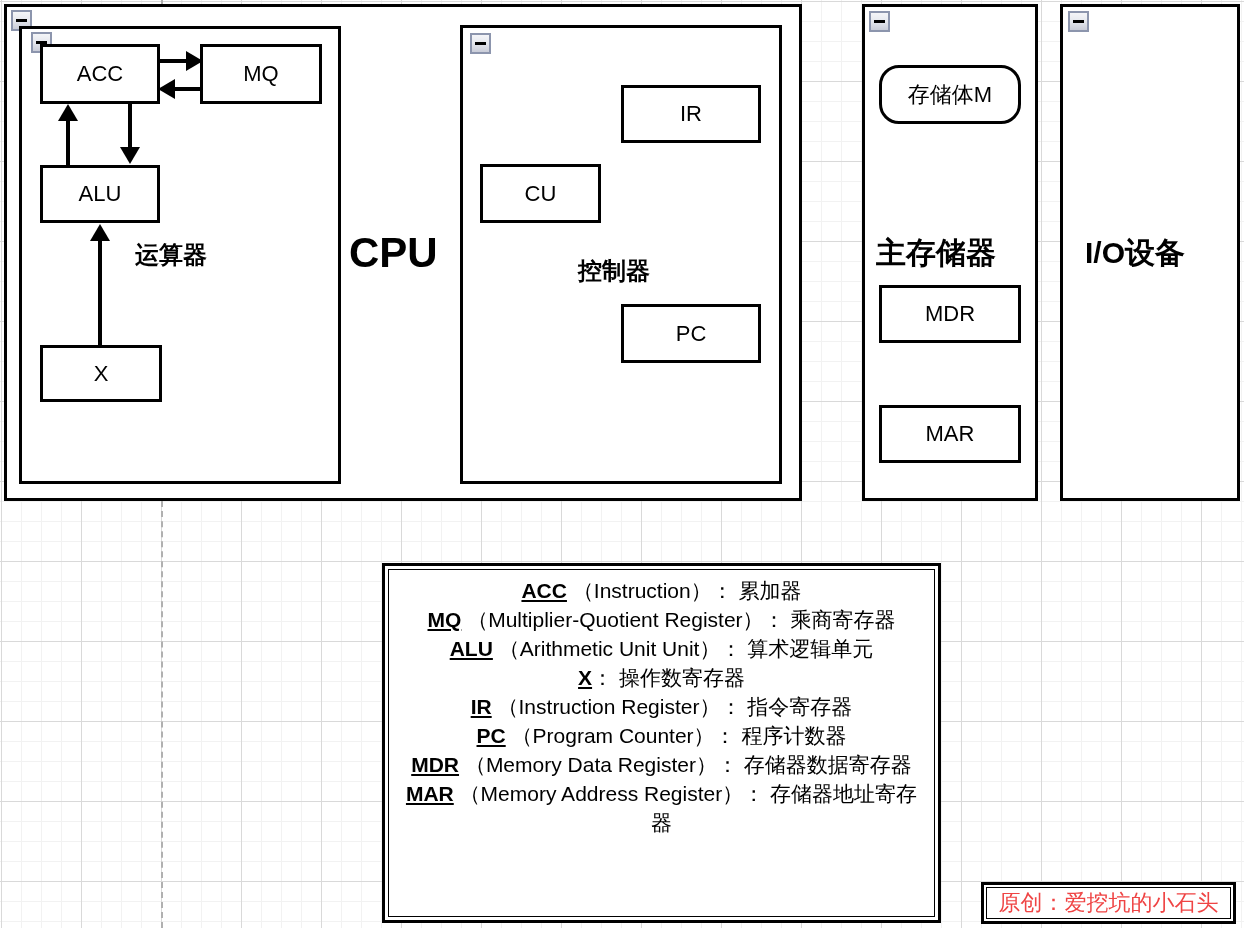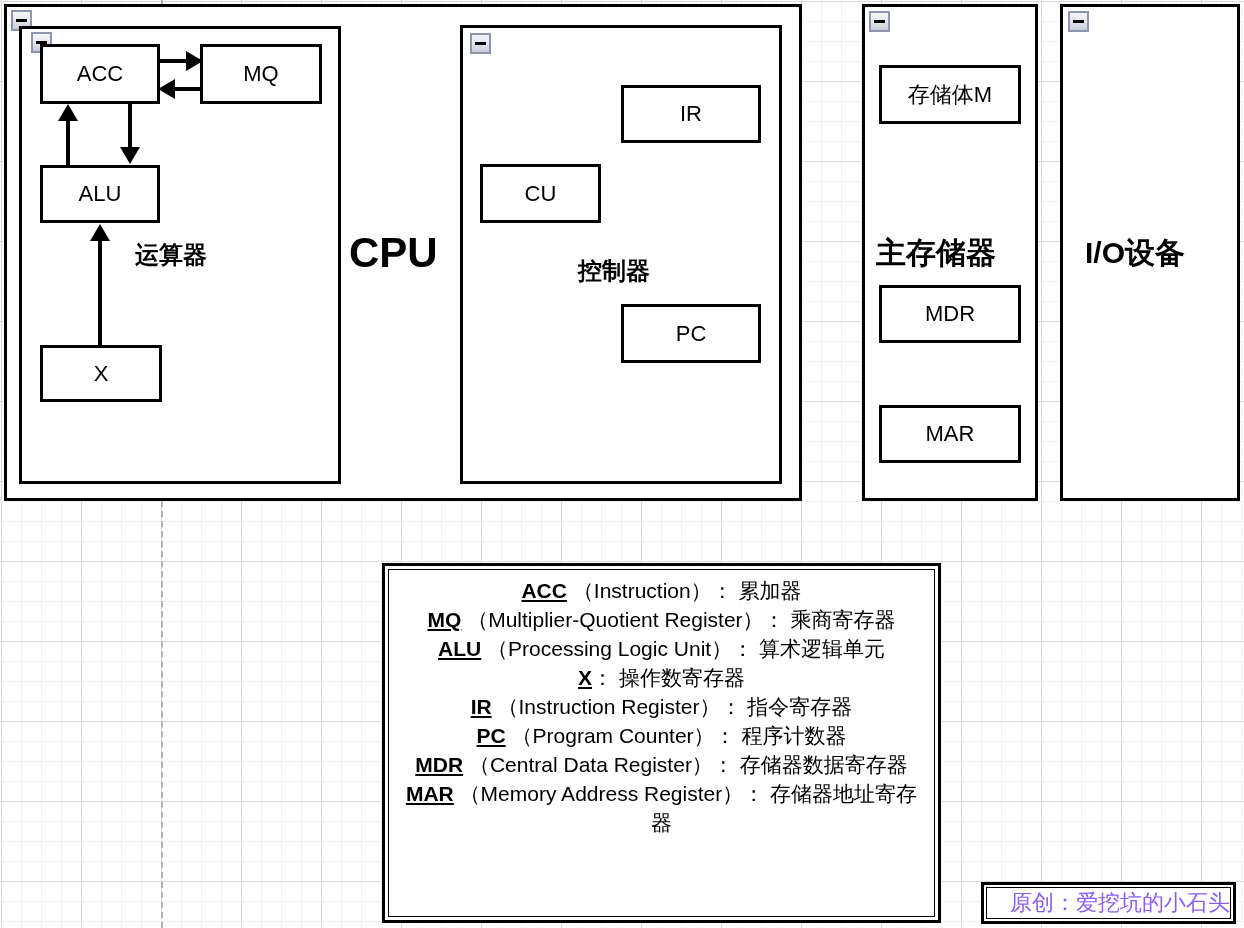--- a/index.html
+++ b/index.html
@@ -172,23 +172,23 @@
     background: #ffffff;
     border: 3px solid #000000;
     padding: 2px;
   }
   #credit .inner {
     border: 1px solid #000000;
     box-sizing: border-box;
     height: 100%;
     display: flex;
     align-items: center;
-    justify-content: flex-end;
+    justify-content: center;
     font-size: 22px;
-    color: #8b5cf6;
+    color: #ef4444;
     white-space: nowrap;
   }
 </style>
 </head>
 <body>
 
 <div id="canvas">
 
   <div class="pagebreak" style="left:161px;"></div>
 
@@ -258,21 +258,21 @@
   </div>
 
   <div class="caption caption-md" style="left:578px; top:231px;margin-top:28px;">控制器</div>
 
   <div class="panel" style="left:862px; top:4px; width:176px; height:497px;"></div>
 
   <div class="collapse-box" style="left:869px; top:11px;">
     <span class="minus"></span>
   </div>
 
-  <div class="regbox" style="left:879px; top:65px; width:142px; height:59px;">
+  <div class="regbox" style="left:879px; top:65px; width:142px; height:59px;border-radius:20px;">
     <span>存储体M</span>
   </div>
 
   <div class="caption caption-lg" style="left:876px; top:238px;">主存储器</div>
 
   <div class="regbox" style="left:879px; top:285px; width:142px; height:58px;">
     <span>MDR</span>
   </div>
 
   <div class="regbox" style="left:879px; top:405px; width:142px; height:58px;">
@@ -289,33 +289,33 @@
 
   <div id="legend" style="left:382px; top:563px; width:559px; height:360px;">
     <div class="inner">
       <div class="legend-line">
         <span class="abbr">ACC</span> <span>（Instruction）：</span> <span>累加器</span>
       </div>
       <div class="legend-line">
         <span class="abbr">MQ</span> <span>（Multiplier-Quotient Register）：</span> <span>乘商寄存器</span>
       </div>
       <div class="legend-line">
-        <span class="abbr">ALU</span> <span>（Processing Logic Unit）：</span> <span>算术逻辑单元</span>
+        <span class="abbr">ALU</span> <span>（Arithmetic Unit Unit）：</span> <span>算术逻辑单元</span>
       </div>
       <div class="legend-line">
         <span class="abbr">X</span><span>：</span> <span>操作数寄存器</span>
       </div>
       <div class="legend-line">
         <span class="abbr">IR</span> <span>（Instruction Register）：</span> <span>指令寄存器</span>
       </div>
       <div class="legend-line">
         <span class="abbr">PC</span> <span>（Program Counter）：</span> <span>程序计数器</span>
       </div>
       <div class="legend-line">
-        <span class="abbr">MDR</span> <span>（Central Data Register）：</span> <span>存储器数据寄存器</span>
+        <span class="abbr">MDR</span> <span>（Memory Data Register）：</span> <span>存储器数据寄存器</span>
       </div>
       <div class="legend-line">
         <span class="abbr">MAR</span> <span>（Memory Address Register）：</span> <span>存储器地址寄存器</span>
       </div>
     </div>
   </div>
 
   <div id="credit" style="left:981px; top:882px; width:255px; height:42px;">
     <div class="inner">
       <span>原创：爱挖坑的小石头</span>

